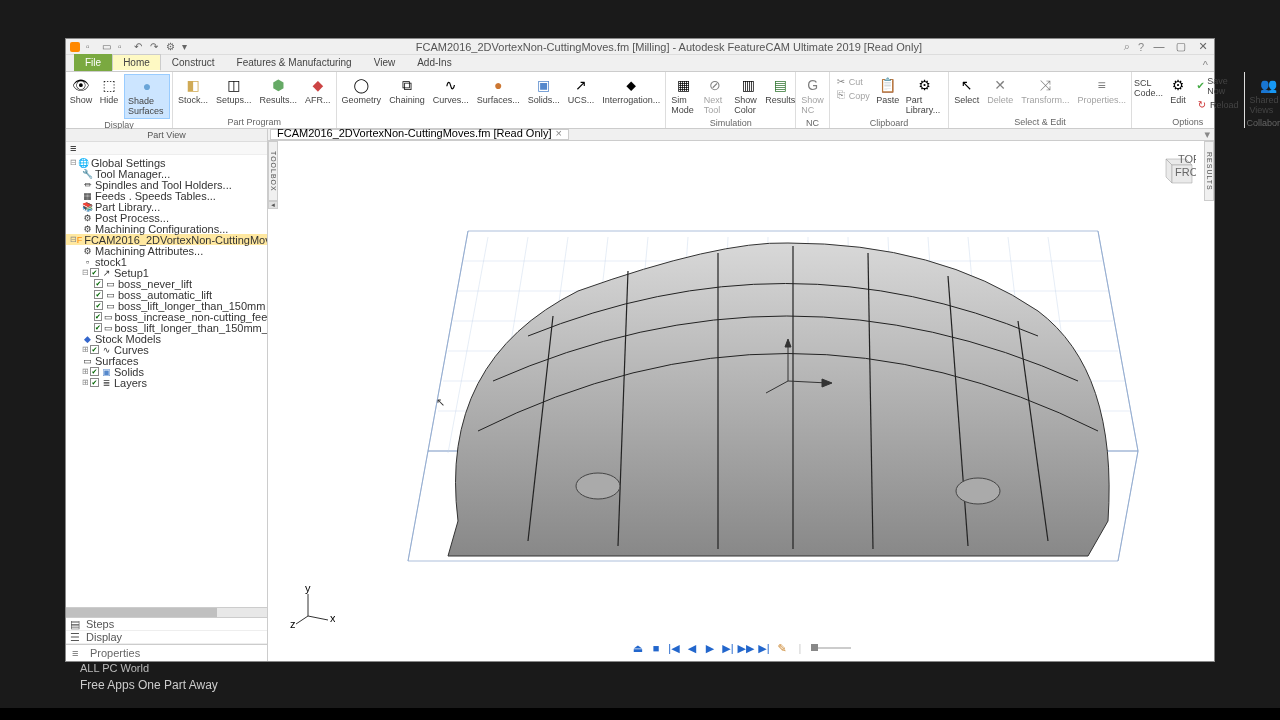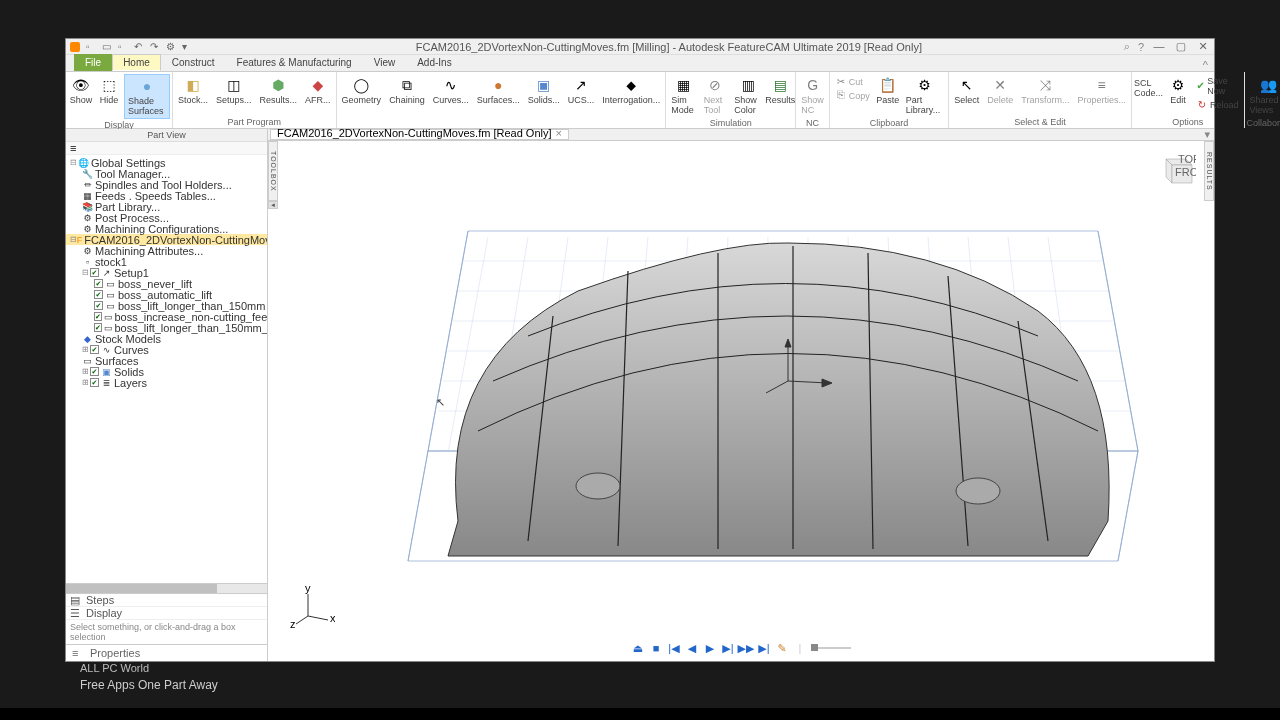--- a/index.html
+++ b/index.html
@@ -390,21 +390,20 @@
       <div class="left-tabs">
         <div class="row">
             <span class="ico">▤</span>
             <span>Steps</span>
           </div>
         <div class="row">
             <span class="ico">☰</span>
             <span>Display</span>
           </div>
       </div>
-      <div class="hint">Select something, or click-and-drag a box selection</div>
       <div class="props">
           <span class="ico">≡</span>
           <span>Properties</span>
         </div>
     </div>
 
     <div class="viewport">
       <div class="doc-tabs">
         <div class="doc-tab">
             <span>FCAM2016_2DVortexNon-CuttingMoves.fm [Read Only]</span>

